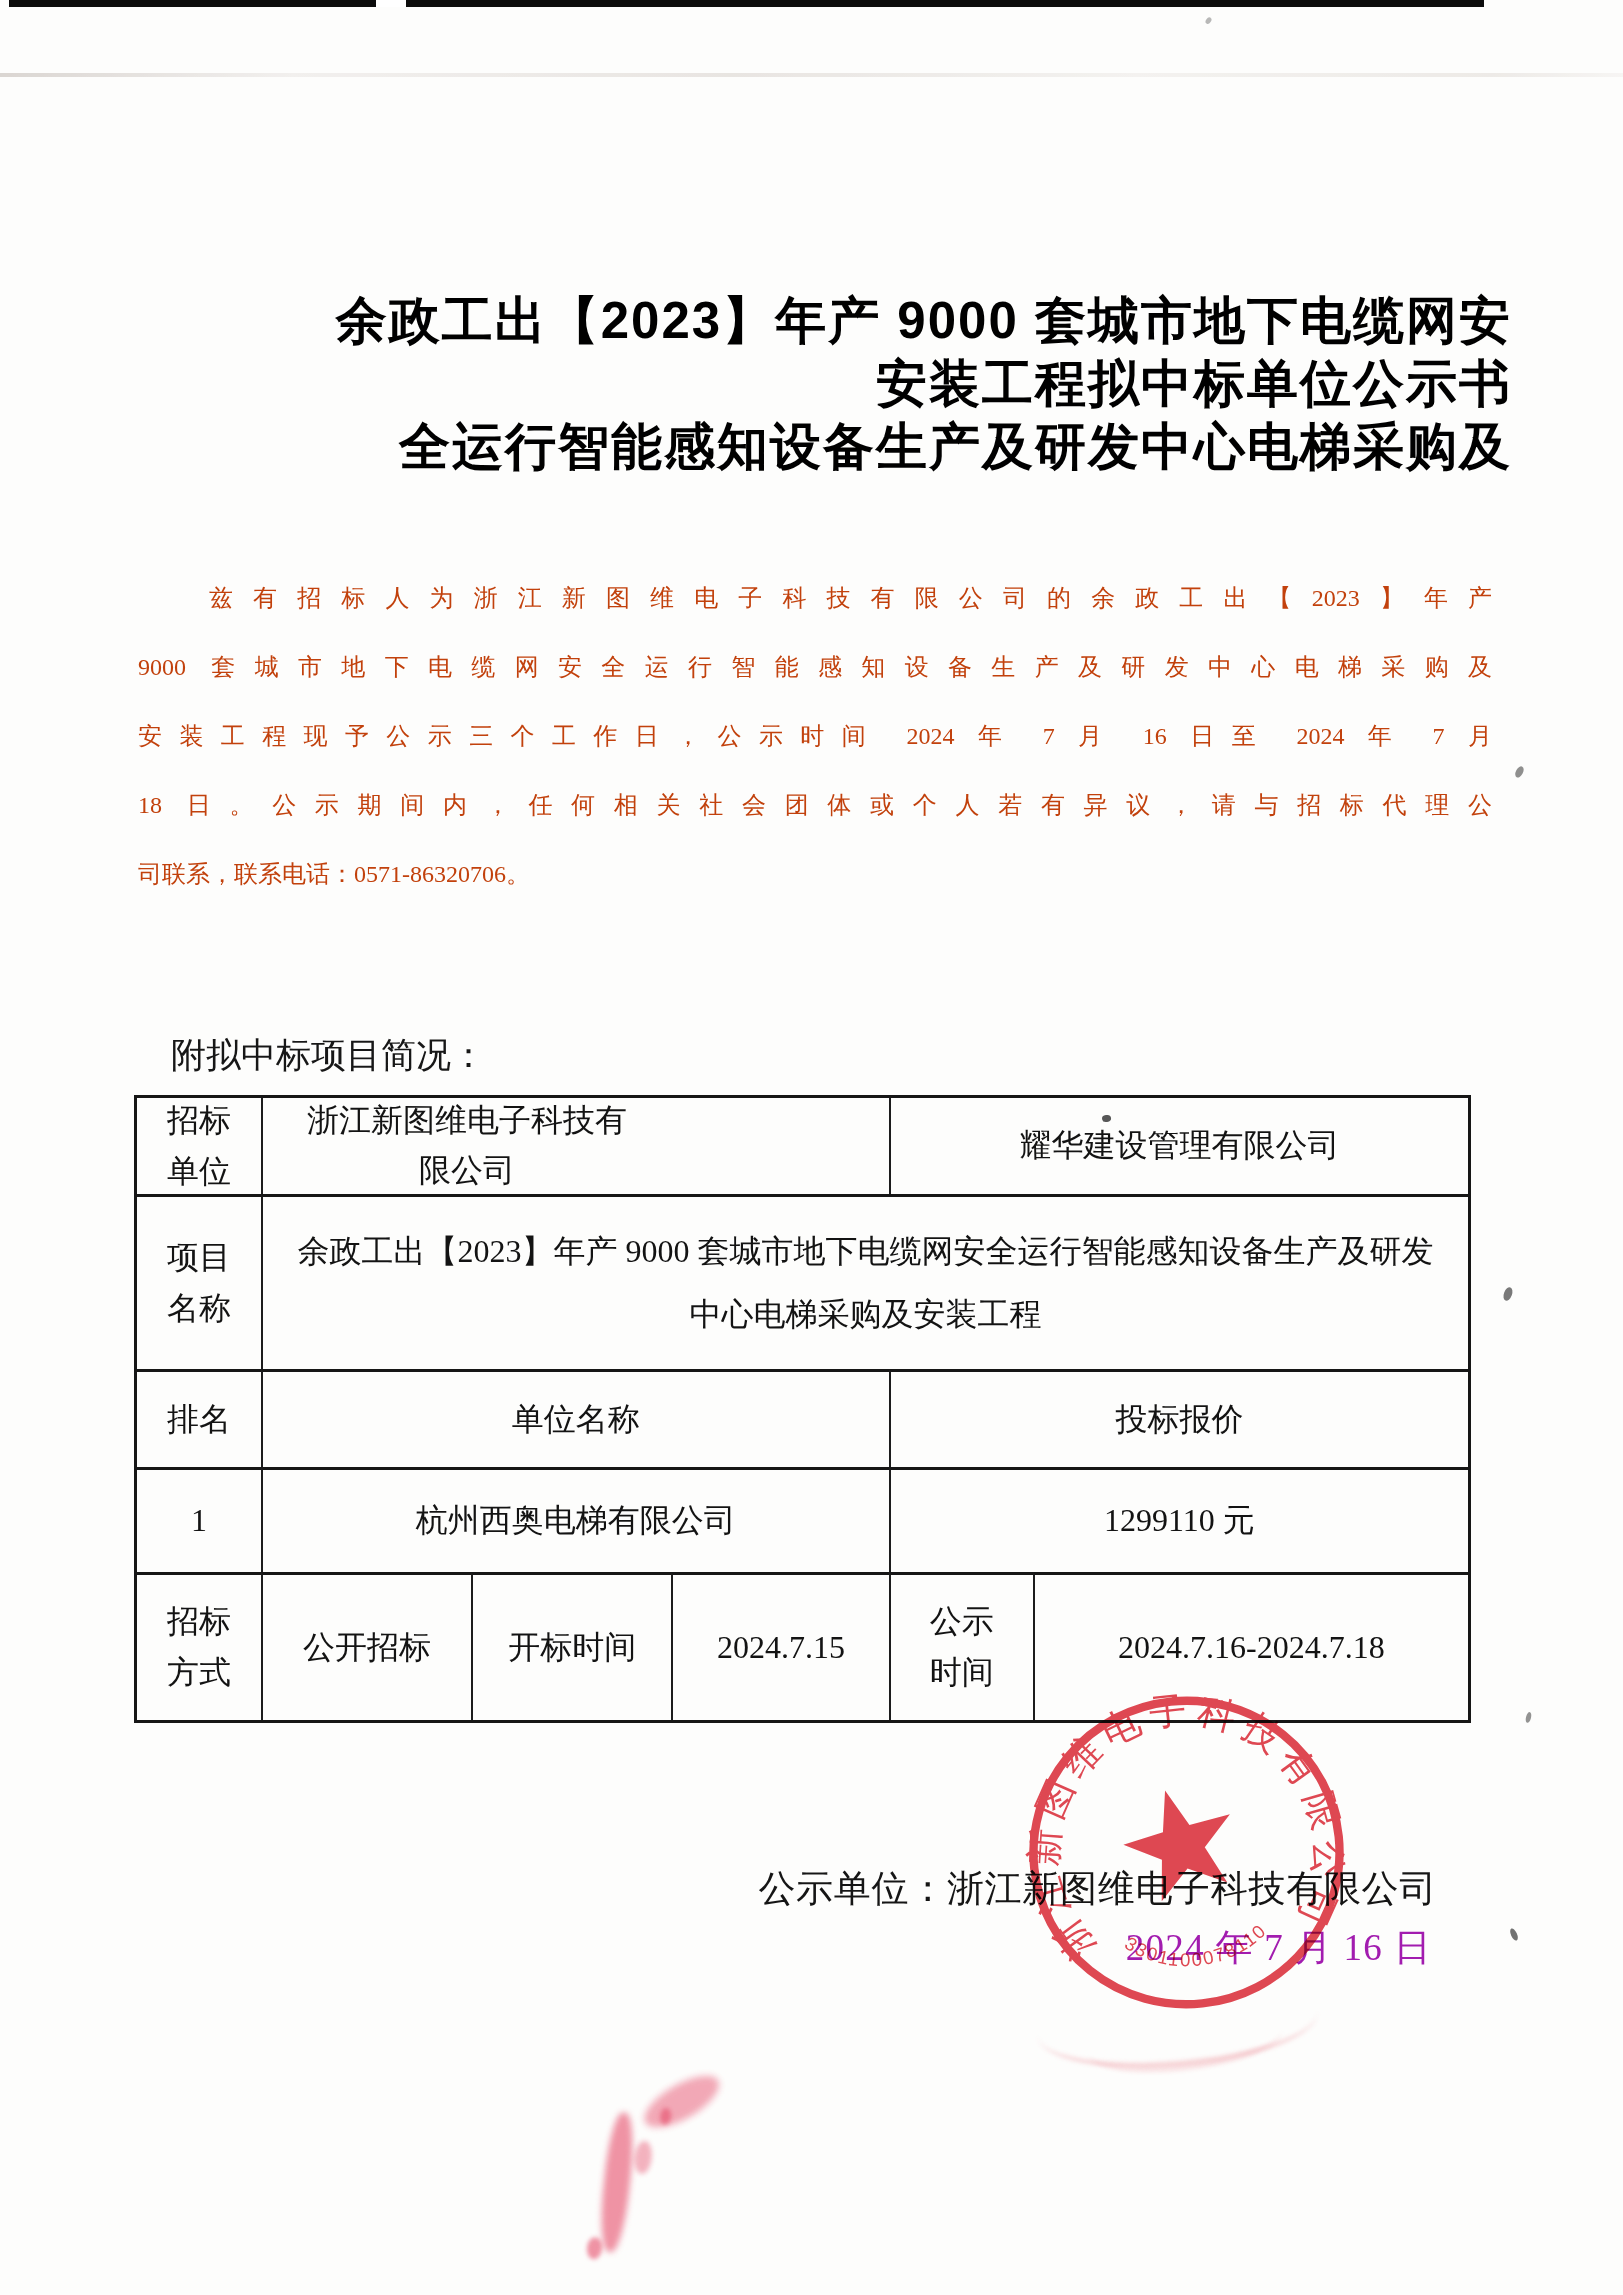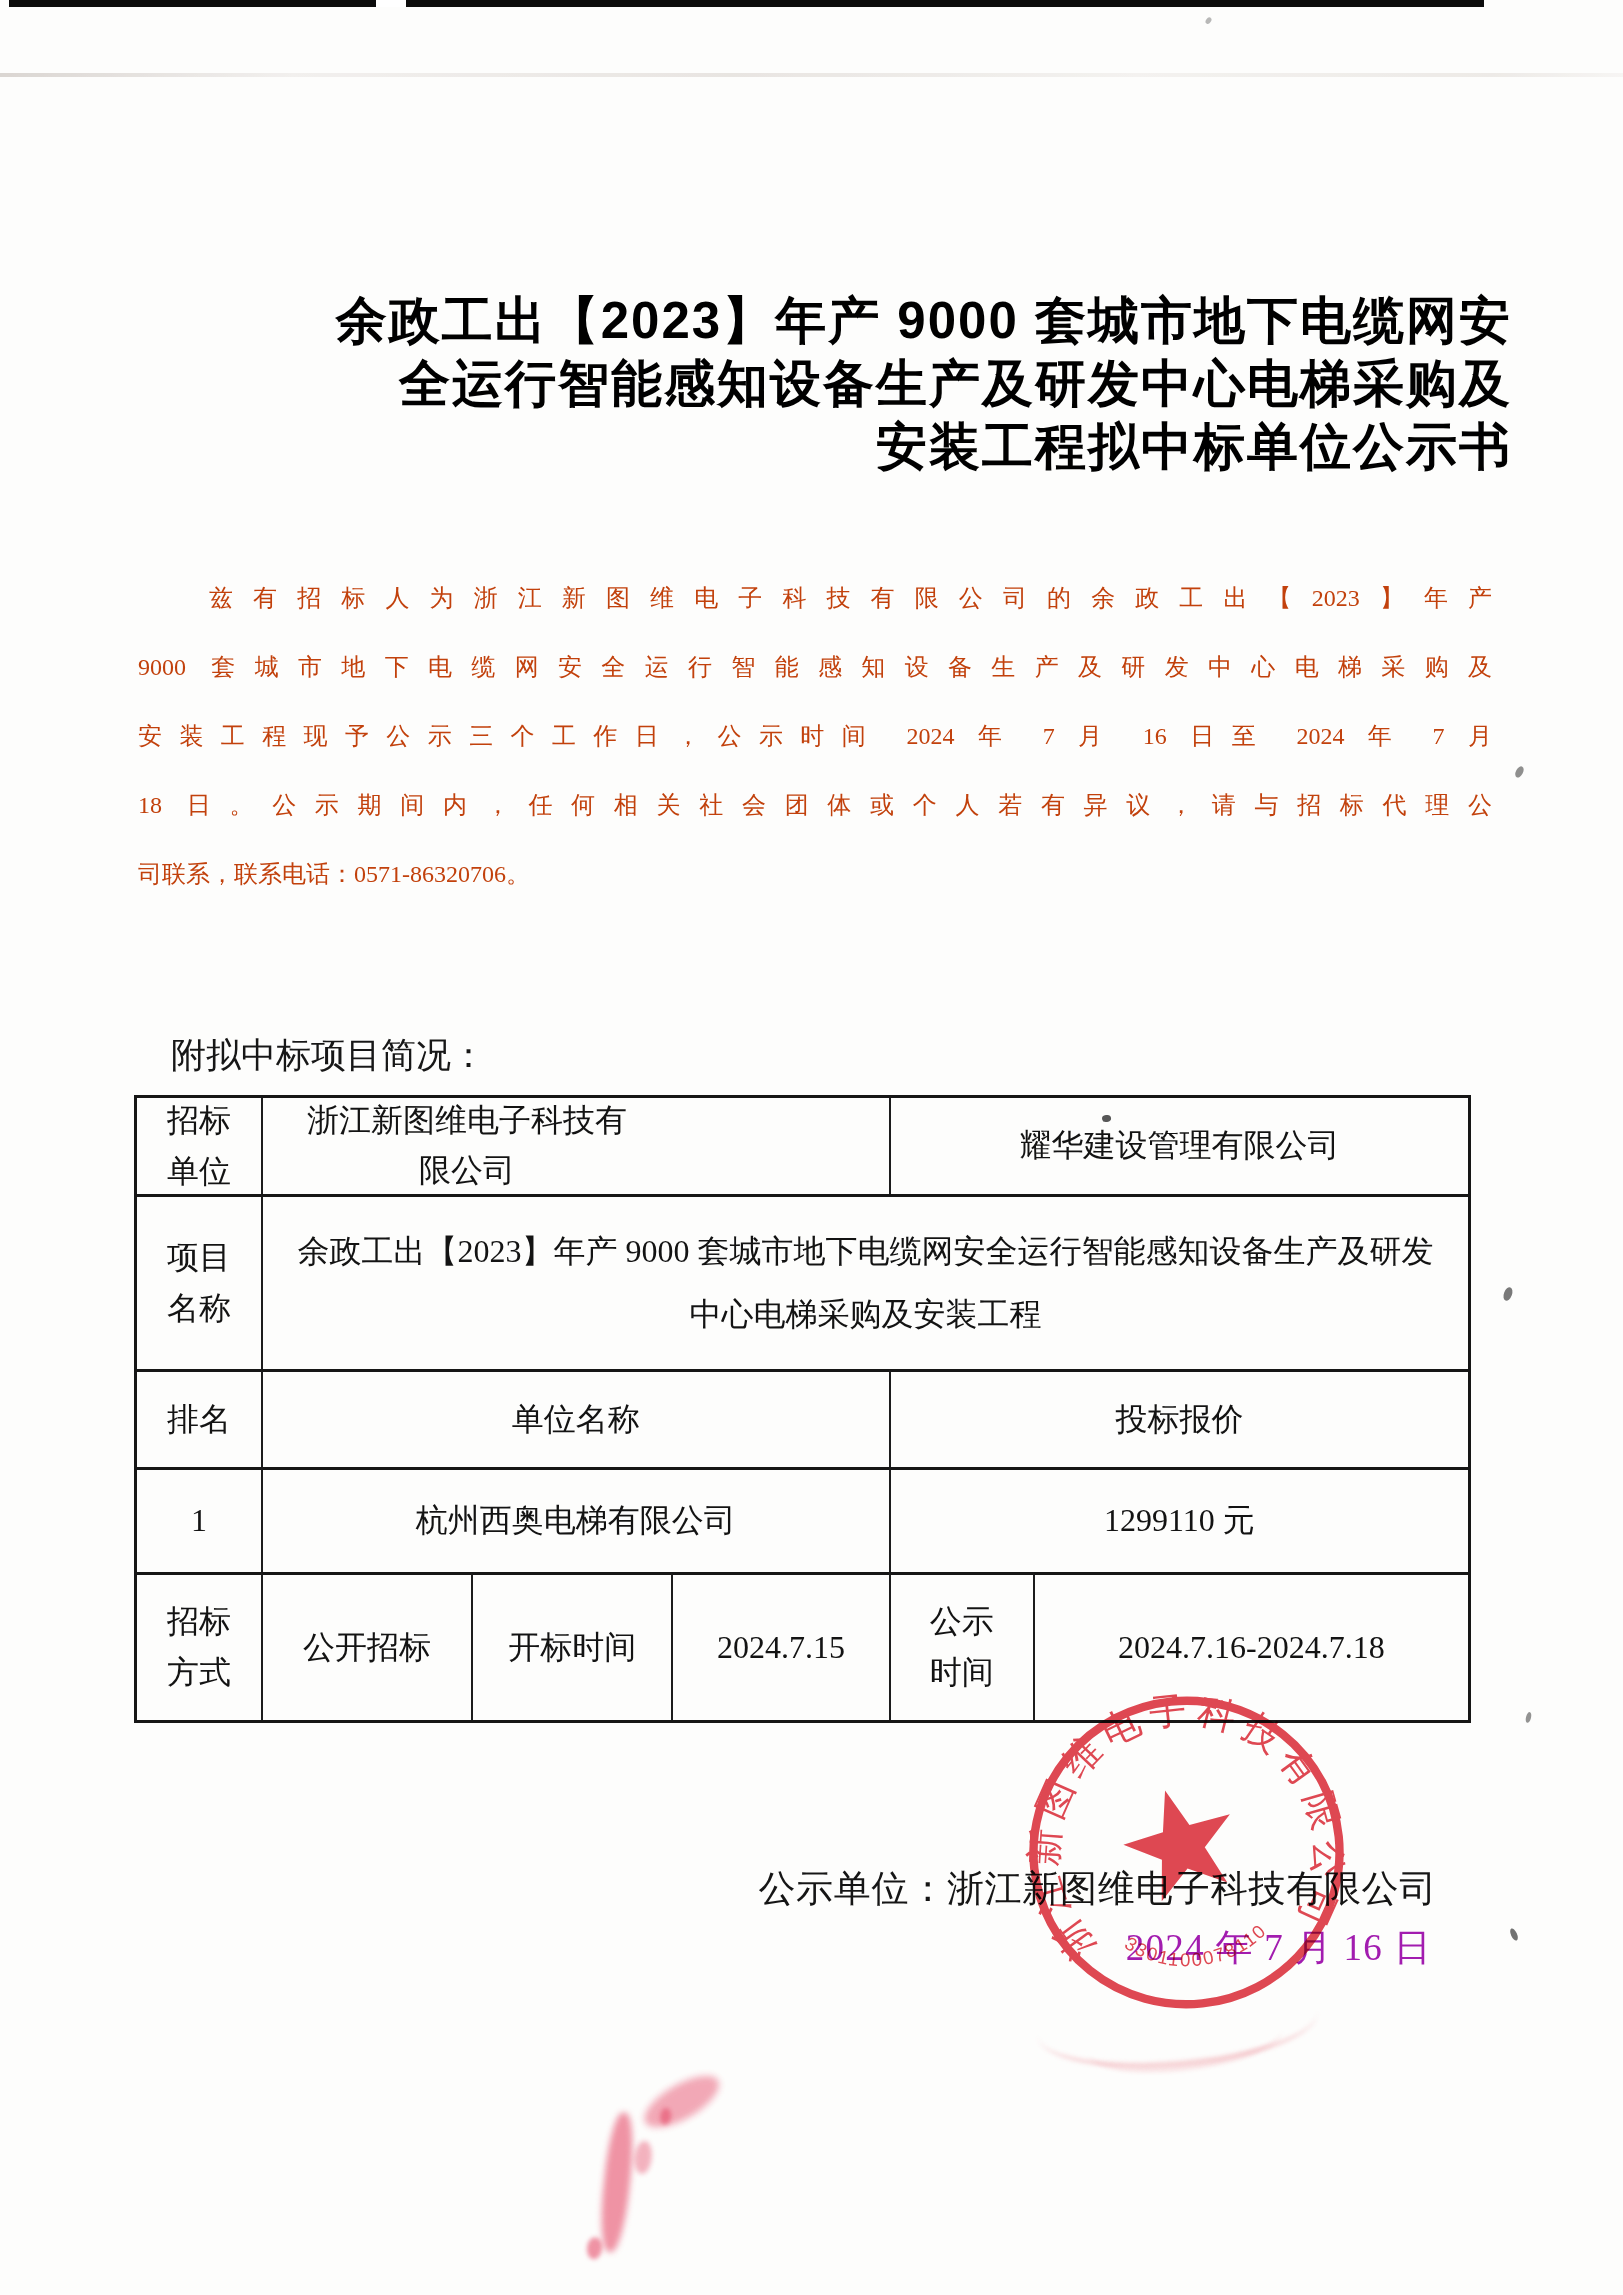--- a/index.html
+++ b/index.html
@@ -78,22 +78,22 @@
   <div class="crease"></div>
   <div class="speck sp1"></div>
   <div class="speck sp2"></div>
   <div class="speck sp3"></div>
   <div class="speck sp4"></div>
   <div class="speck sp5"></div>
   <div class="speck sp6"></div>
 
   <h1 class="title">
     <div>余政工出【2023】年产 9000 套城市地下电缆网安</div>
+    <div>安装工程拟中标单位公示书</div>
     <div>全运行智能感知设备生产及研发中心电梯采购及</div>
-    <div>安装工程拟中标单位公示书</div>
   </h1>
 
   <div class="body-para">
     <div class="jl jl-first">兹有招标人为浙江新图维电子科技有限公司的余政工出【2023】年产</div>
     <div class="jl">9000 套城市地下电缆网安全运行智能感知设备生产及研发中心电梯采购及</div>
     <div class="jl">安装工程现予公示三个工作日，公示时间 2024 年 7 月 16 日至 2024 年 7 月</div>
     <div class="jl">18 日。公示期间内，任何相关社会团体或个人若有异议，请与招标代理公</div>
     <div class="jl jl-last">司联系，联系电话：0571-86320706。</div>
   </div>
 

